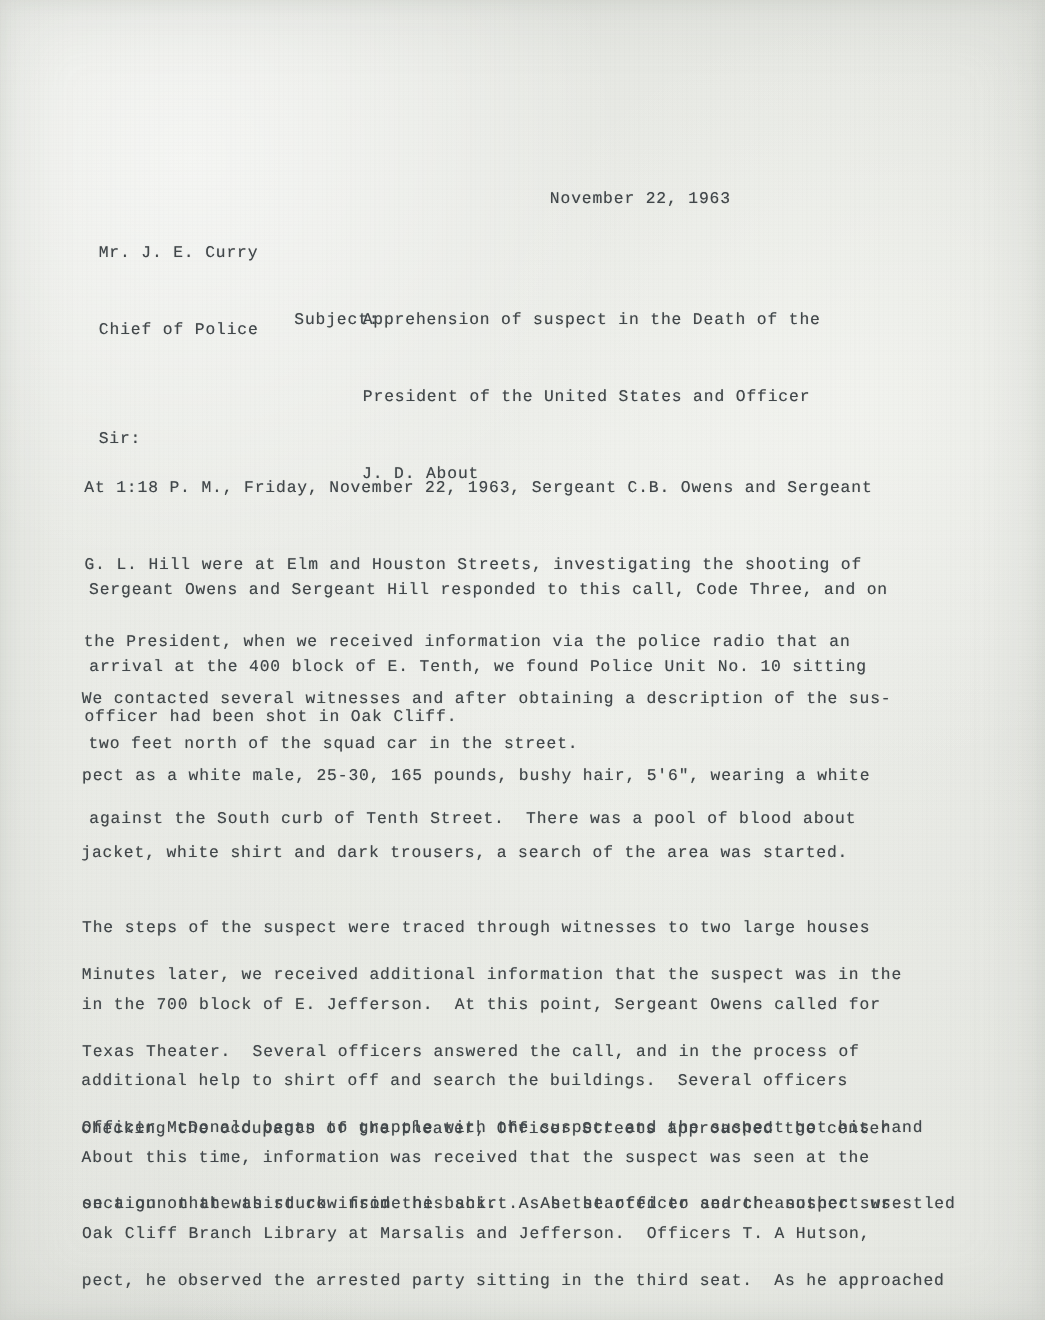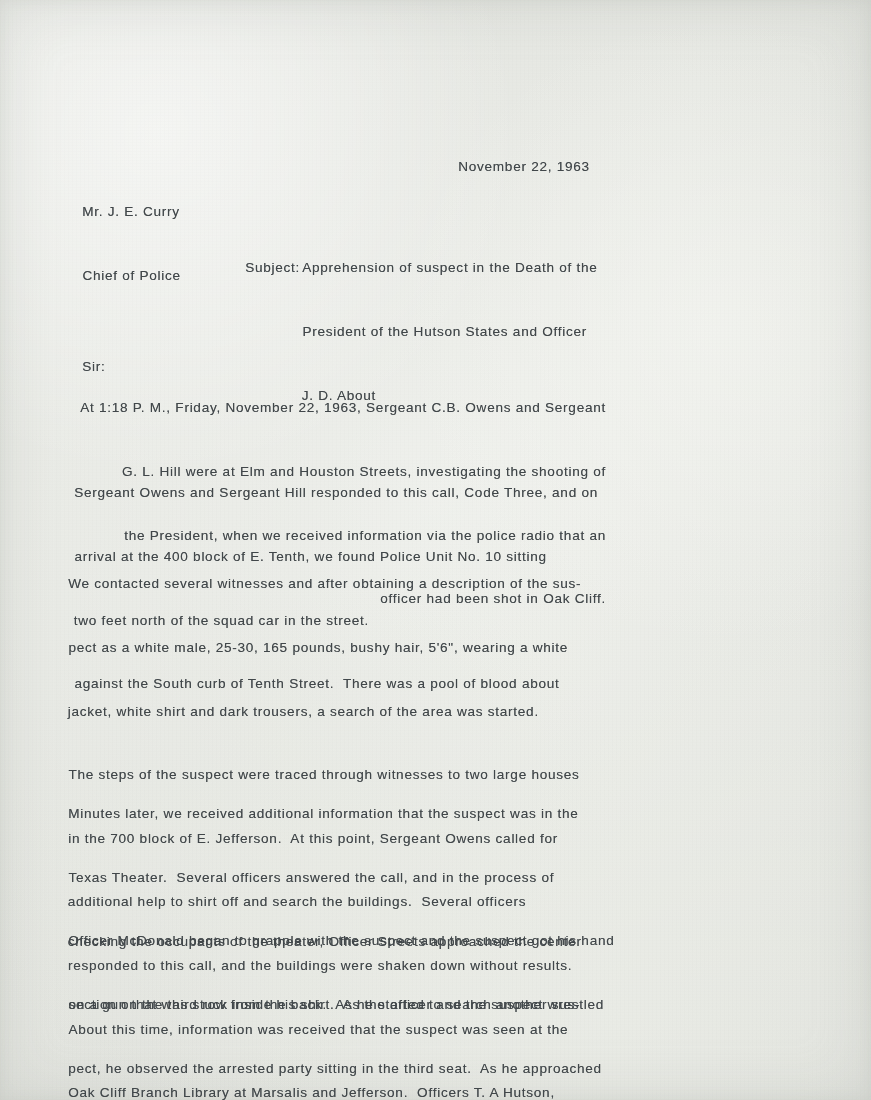--- a/index.html
+++ b/index.html
@@ -56,37 +56,37 @@
     position: absolute;
     inset: 0;
     z-index: 3;
   }
 
   
   .tw {
     position: absolute;
     white-space: pre;
     color: #41474a;
-    font-family: Liberation Sans, sans-serif;
+    font-family: Liberation Mono, monospace;
     font-size: 13.6px;
     line-height: 21.2px;
     letter-spacing: 0.72px;
     text-shadow: 0 0 0.6px rgba(65,71,74,0.55);
   }
 
   .block { position: absolute; }
   .block .line { white-space: pre; display: block; }
 
   #date-line      { left: 458px; top: 114px; }
   #addressee      { left: 82px;  top: 159px; }
   #subject-label  { left: 215px; top: 215px; margin-left: 30px; }
   #subject-body   { left: 302px; top: 215px; }
   #salutation     { left: 82px;  top: 314px; text-align: right; }
 
-  #para-1 { left: 80px;  top: 355px; text-align: right; }
+  #para-1 { left: 70px;  top: 355px; }
   #para-2 { left: 74px;  top: 440px; }
   #para-3 { left: 68px;  top: 531px; }
   #para-4 { left: 68px;  top: 761px; }
   #para-5 { left: 68px;  top: 888px; }
 
   
   .block .line:nth-child(2n)   { margin-left: 0.4px; }
   .block .line:nth-child(3n)   { margin-left: -0.3px; }
   .block .line:nth-child(4n+1) { margin-left: 0.2px; }
 </style>
@@ -107,21 +107,21 @@
     <span class="line">Mr. J. E. Curry</span>
     <span class="line">Chief of Police</span>
   </div>
 
   <div class="tw block" id="subject-label">
     <span class="line">Subject:</span>
   </div>
 
   <div class="tw block" id="subject-body">
     <span class="line">Apprehension of suspect in the Death of the</span>
-    <span class="line">President of the Hutson States and Officer</span>
+    <span class="line">President of the United States and Officer</span>
     <span class="line">J. D. About</span>
   </div>
 
   <div class="tw block" id="salutation">
     <span class="line">Sir:</span>
   </div>
 
   <div class="tw block" id="para-1">
     <span class="line">At 1:18 P. M., Friday, November 22, 1963, Sergeant C.B. Owens and Sergeant</span>
     <span class="line">G. L. Hill were at Elm and Houston Streets, investigating the shooting of</span>
@@ -136,21 +136,20 @@
     <span class="line">against the South curb of Tenth Street.  There was a pool of blood about</span>
   </div>
 
   <div class="tw block" id="para-3">
     <span class="line">We contacted several witnesses and after obtaining a description of the sus-</span>
     <span class="line">pect as a white male, 25-30, 165 pounds, bushy hair, 5'6", wearing a white</span>
     <span class="line">jacket, white shirt and dark trousers, a search of the area was started.</span>
     <span class="line">The steps of the suspect were traced through witnesses to two large houses</span>
     <span class="line">in the 700 block of E. Jefferson.  At this point, Sergeant Owens called for</span>
     <span class="line">additional help to shirt off and search the buildings.  Several officers</span>
-    <span class="line">responded to this call, and the buildings were shaken down without results.</span>
     <span class="line">About this time, information was received that the suspect was seen at the</span>
     <span class="line">Oak Cliff Branch Library at Marsalis and Jefferson.  Officers T. A Hutson,</span>
     
     
     
   </div>
 
   <div class="tw block" id="para-4">
     <span class="line">Minutes later, we received additional information that the suspect was in the</span>
     <span class="line">Texas Theater.  Several officers answered the call, and in the process of</span>

